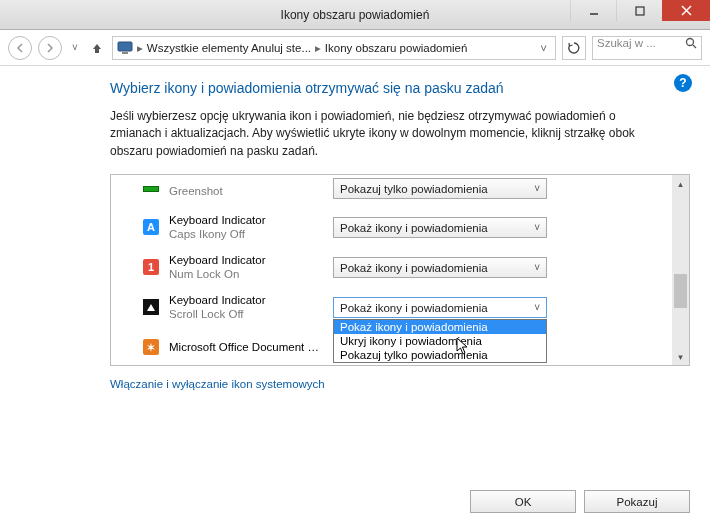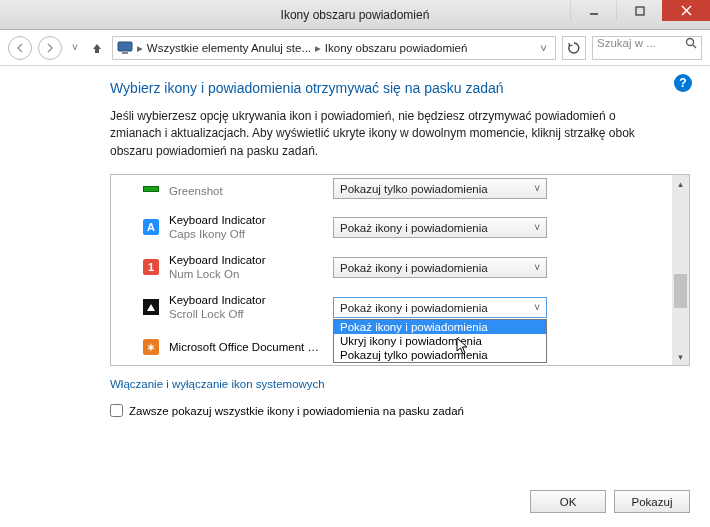--- a/index.html
+++ b/index.html
@@ -51,21 +51,21 @@
   .dropdown { position:absolute; border:1px solid #767676; background:#fff; width:214px; z-index:5; font-size:11.5px;}
   .dropdown .opt { padding:1px 6px; position:relative;}
   .dropdown .opt.selected { background:#2f8ef4; color:#fff;}
 
   .link { color:#0b5ea5; font-size:11.5px; cursor:pointer; }
   .links { margin-top:12px; display:flex; gap:8px; }
   .cbrow { margin-top:14px; display:flex; align-items:center; gap:6px; font-size:11.5px;}
   .cbrow input { width:13px; height:13px; }
 
   .btnbar { position:absolute; bottom:14px; right:20px; display:flex; gap:8px;}
-  .btnbar button { width:76px; height:23px; font-size:11.5px; border:1px solid #a8a8a8; background:linear-gradient(#fdfdfd,#e8e8e8); color:#222;}
+  .btnbar button { width:106px; height:23px; font-size:11.5px; border:1px solid #a8a8a8; background:linear-gradient(#fdfdfd,#e8e8e8); color:#222;}
 
   .monitor-icon svg, .bc-icon svg { display:block; }
   .icon-green { width:16px; height:6px; background:#1aa11a; border:1px solid #0a6b0a;}
   .icon-blue-a { width:16px; height:16px; background:#1f90ff; color:#fff; font-size:11px; font-weight:bold; display:flex; align-items:center; justify-content:center; border-radius:2px;}
   .icon-red-1 { width:16px; height:16px; background:#e64b3c; color:#fff; font-size:11px; font-weight:bold; display:flex; align-items:center; justify-content:center; border-radius:2px;}
   .icon-black-up { width:16px; height:16px; background:#111; display:flex; align-items:center; justify-content:center;}
   .icon-black-up::before { content:""; border-left:4px solid transparent; border-right:4px solid transparent; border-bottom:7px solid #fff;}
   .icon-orange { width:16px; height:16px; background:#e97c21; border-radius:2px; display:flex; align-items:center; justify-content:center; color:#fff; font-size:10px; font-weight:bold;}
 
   .cursor { position:absolute; pointer-events:none; z-index:10;}
@@ -231,22 +231,18 @@
         <div class="scroll-thumb"></div>
       </div>
       <div class="scroll-btn">▾</div>
     </div>
   </div>
 
   <div class="links">
     <span class="link">Włączanie i wyłączanie ikon systemowych</span>
   </div>
 
-  <div class="cbrow">
-    <input type="checkbox" style="">
-    <span>Zawsze pokazuj wszystkie ikony i powiadomienia na pasku zadań</span>
-  </div>
 
   <div class="btnbar">
     <button>OK</button>
     <button>Pokazuj</button>
   </div>
 </div>
 
 </body></html>

